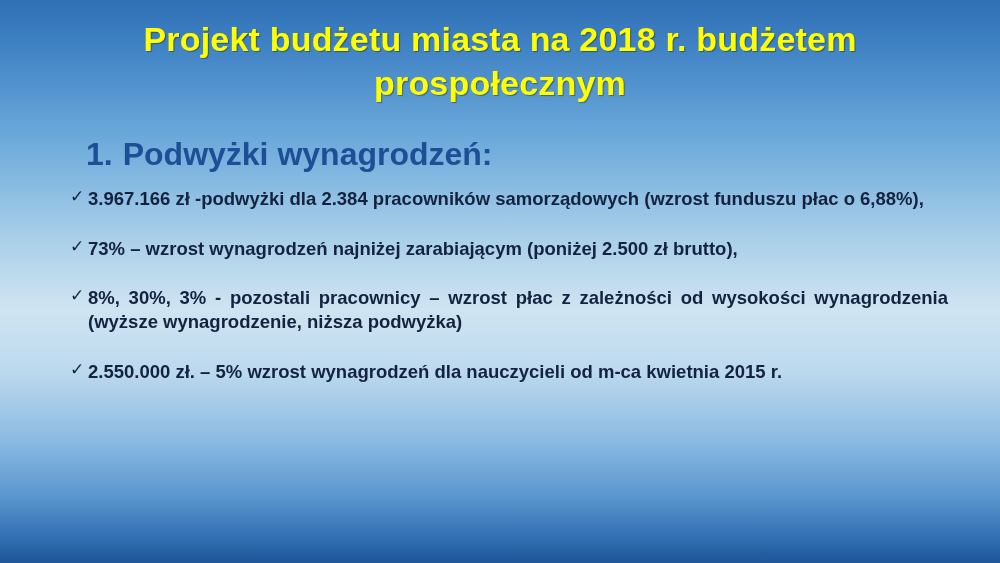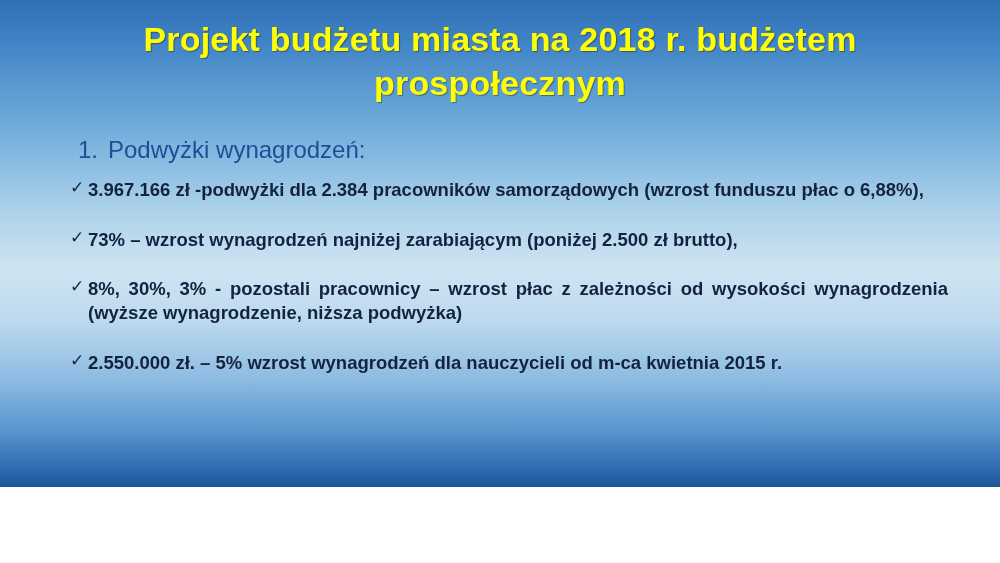--- a/index.html
+++ b/index.html
@@ -8,21 +8,21 @@
   }
   body {
     width: 1000px;
     height: 563px;
     overflow: hidden;
     font-family: "Liberation Sans", sans-serif;
   }
   .slide {
     position: relative;
     width: 1000px;
-    height: 487px;
+    height: 563px;
     box-sizing: border-box;
     background: linear-gradient(to bottom,
         #2f6fb5 0%,
         #3f82c4 8%,
         #6aa8da 24%,
         #a8cfe9 42%,
         #cfe4f2 55%,
         #bcd9ee 66%,
         #8cbbe2 78%,
         #5b97cf 88%,
@@ -44,23 +44,23 @@
     text-shadow: 1px 1px 1px rgba(0,0,0,0.35);
   }
   .body-area {
     position: absolute;
     top: 136px;
     left: 70px;
     width: 880px;
   }
   .heading {
     color: #1c4f96;
-    font-size: 24px;
-    font-weight: normal;
-    margin: 0 0 12px 4px;
+    font-size: 32px;
+    font-weight: bold;
+    margin: 0 0 12px 12px;
     padding-left: 4px;
   }
   .heading .num {
     margin-right: 10px;
   }
   .bullets {
     margin: 0;
     padding: 0;
     list-style: none;
   }

